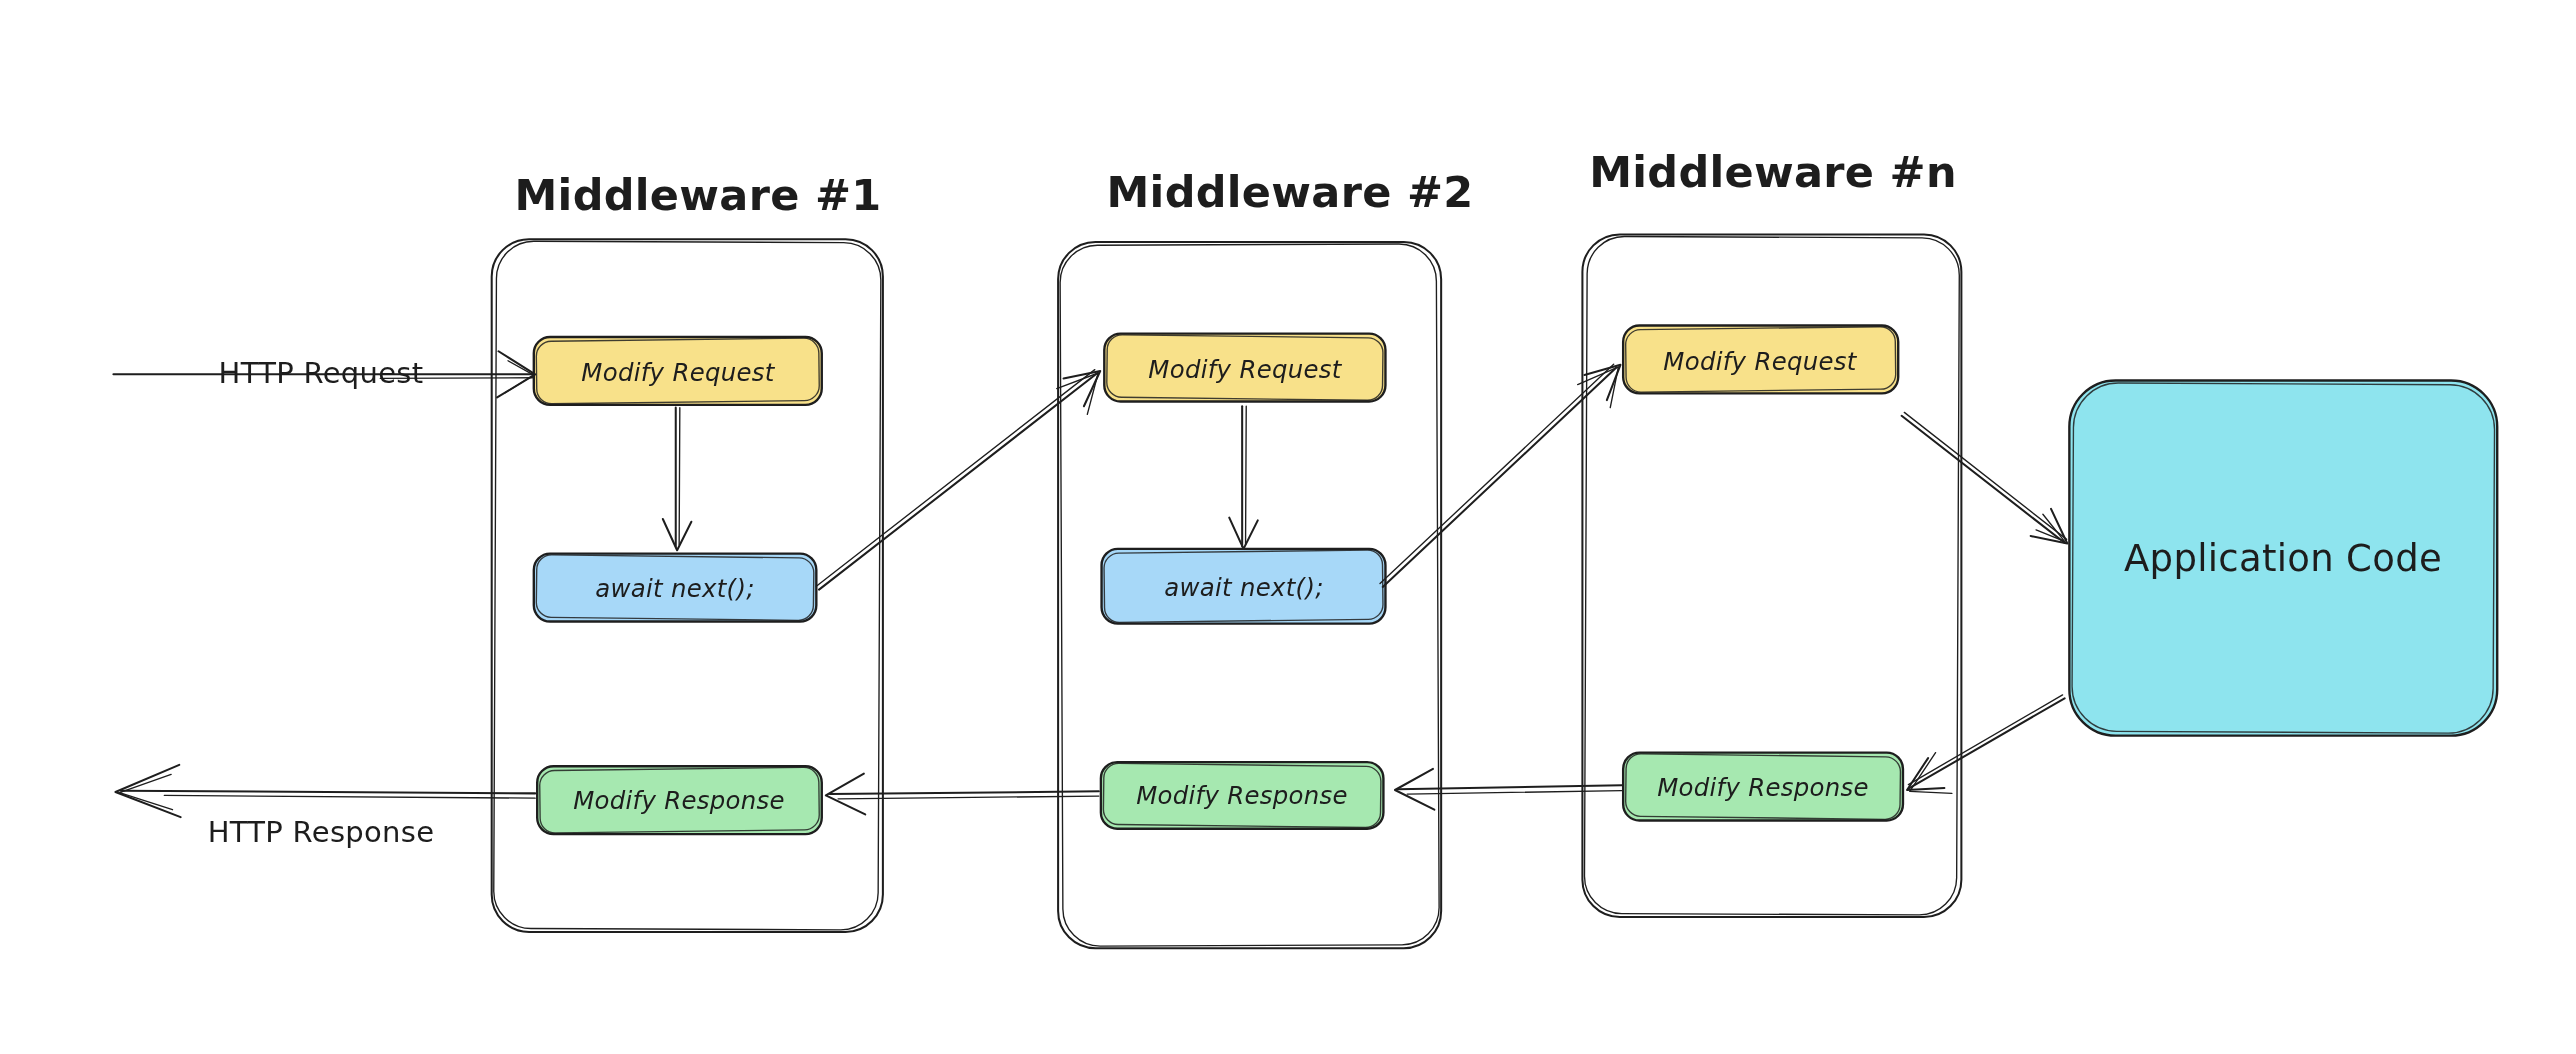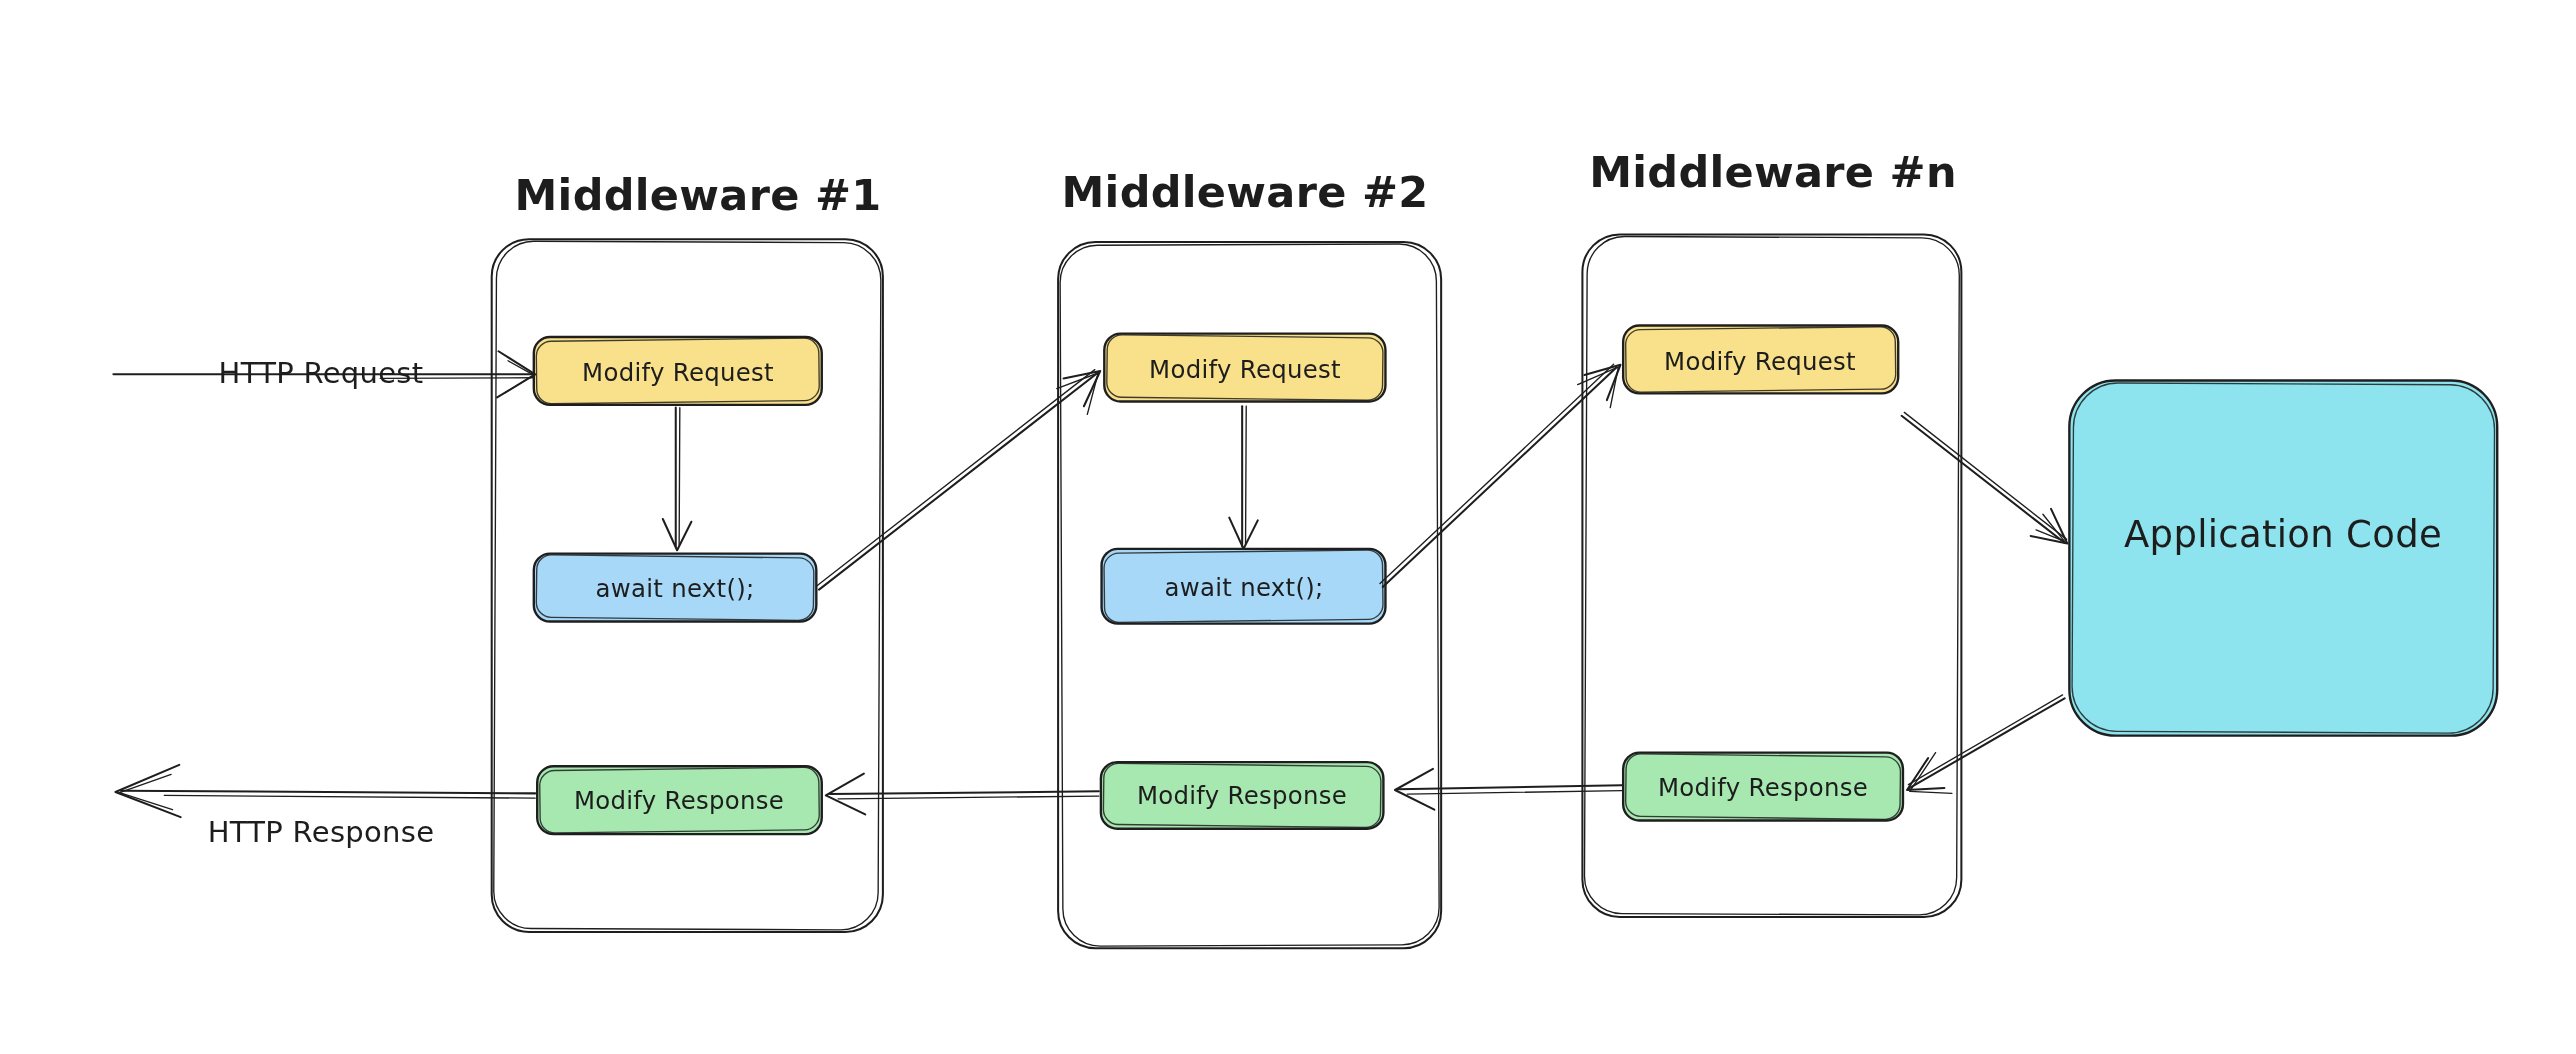--- a/index.html
+++ b/index.html
@@ -15,21 +15,21 @@
 
   .lbl {
     position: absolute;
     transform: translate(-50%, -50%);
     white-space: nowrap;
     color: #1d1d1d;
     text-align: center;
     letter-spacing: 0.3px;
   }
   .mw-title  { font-size: 43px; font-weight: bold; }
-  .box-lbl   { font-size: 24.4px; font-weight: normal; }
+  .box-lbl   { font-size: 24.4px; font-weight: normal; font-style: italic; }
   .flow-lbl  { font-size: 29px; font-weight: normal; background: transparent; }
   .app-lbl   { font-size: 37px; font-weight: normal; }
 
   
   .s3 { fill: none; stroke: #1e1e1e; stroke-width: 3;   stroke-linecap: round; stroke-linejoin: round; }
   .s2 { fill: none; stroke: #1e1e1e; stroke-width: 2;   stroke-linecap: round; stroke-linejoin: round; }
   .bx { stroke: #1e1e1e; stroke-width: 3.5; stroke-linecap: round; stroke-linejoin: round; }
   .bx2{ fill: none; stroke: #1e1e1e; stroke-width: 2; stroke-linecap: round; stroke-linejoin: round; opacity: .85; }
 </style>
 </head>
@@ -153,32 +153,32 @@
 
     <g>
       <path class="s3" d="M 788 1168 L 178 1164"></path>
       <path class="s2" d="M 788 1175 L 242 1171"></path>
       <path class="s3" d="M 264 1126 L 170 1166 L 266 1203"></path>
       <path class="s2" d="M 252 1140 L 176 1167 L 254 1192"></path>
     </g>
   </svg>
 
   <div class="lbl mw-title" style="left:698px; top:195px;">Middleware #1</div>
-  <div class="lbl mw-title" style="left:1245px; top:192px;">Middleware #2</div>
+  <div class="lbl mw-title" style="left:1290px; top:192px;">Middleware #2</div>
   <div class="lbl mw-title" style="left:1773px; top:172px;">Middleware #n</div>
 
   <div class="lbl flow-lbl" style="left:321px; top:373px;">HTTP Request</div>
   <div class="lbl flow-lbl" style="left:321px; top:832px;">HTTP Response</div>
 
   <div class="lbl box-lbl" style="left:678px; top:372px;">Modify Request</div>
   <div class="lbl box-lbl" style="left:675px; top:588px;">await next();</div>
   <div class="lbl box-lbl" style="left:679px; top:800px;">Modify Response</div>
 
   <div class="lbl box-lbl" style="left:1245px; top:369px;">Modify Request</div>
   <div class="lbl box-lbl" style="left:1244px; top:587px;">await next();</div>
   <div class="lbl box-lbl" style="left:1242px; top:795px;">Modify Response</div>
 
   <div class="lbl box-lbl" style="left:1760px; top:361px;">Modify Request</div>
   <div class="lbl box-lbl" style="left:1763px; top:787px;">Modify Response</div>
 
-  <div class="lbl app-lbl" style="left:2283px; top:534px;text-align:center;">Application Code</div>
+  <div class="lbl app-lbl" style="left:2283px; top:558px;text-align:center;">Application Code</div>
 </div>
 
 
 </body></html>

